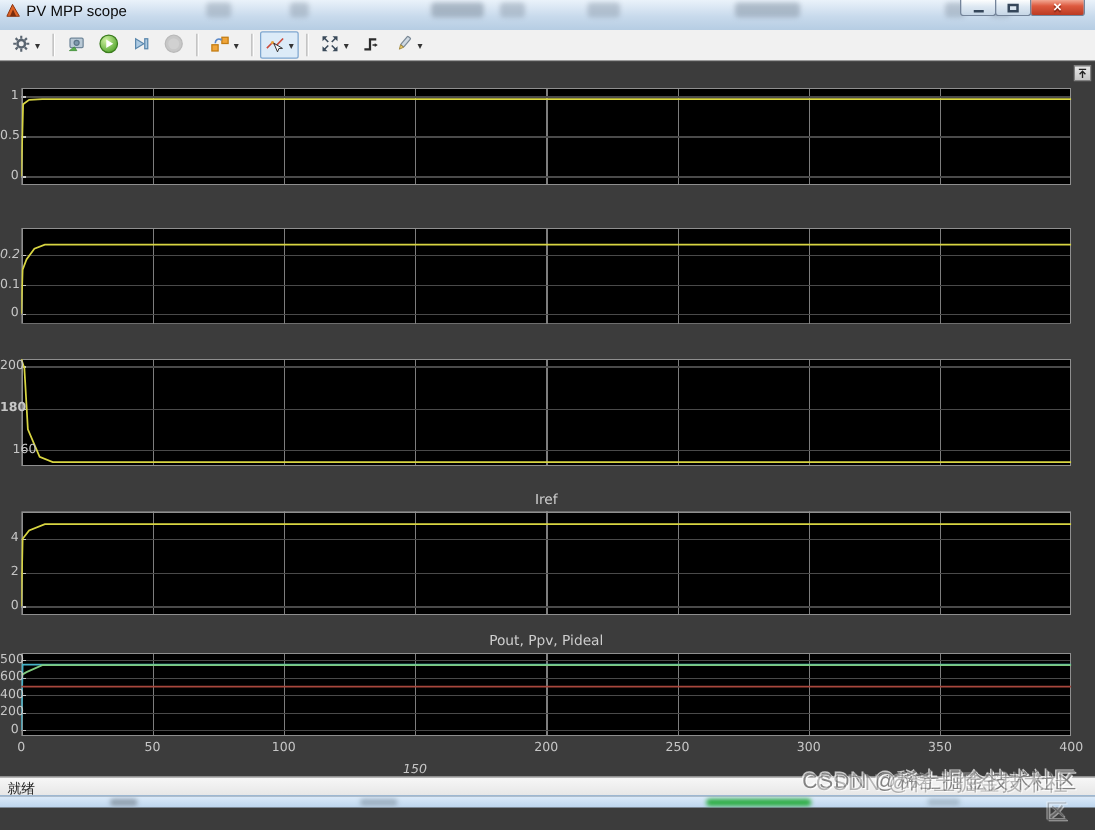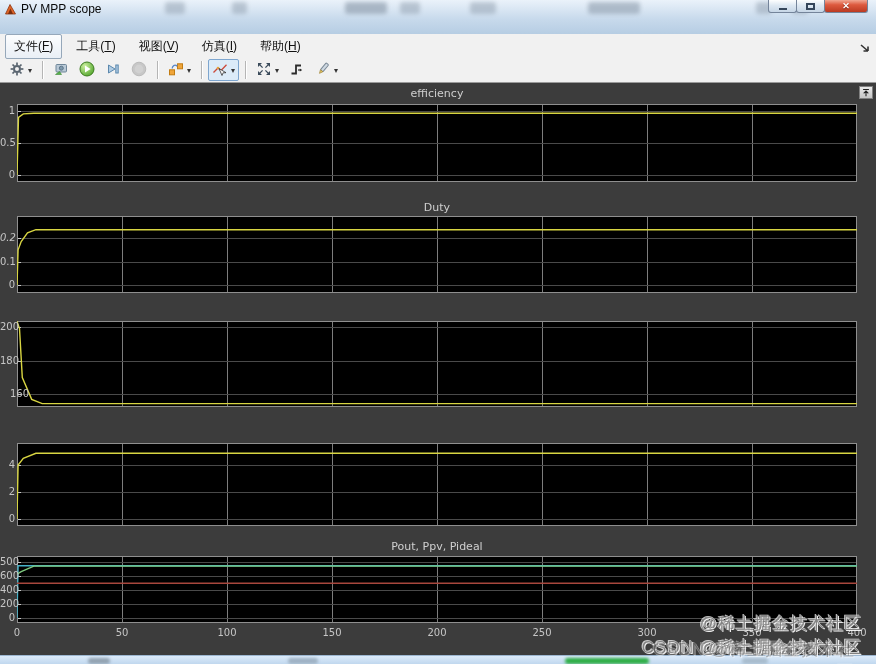--- a/index.html
+++ b/index.html
@@ -1,20 +1,20 @@
 <!DOCTYPE html>
 <html><head>
 <meta charset="utf-8">
 <style>
   * { box-sizing: border-box; margin: 0; padding: 0; }
   body { font-family: "Liberation Sans", sans-serif; background:#888; }
   .win { position:relative; width:876px; height:664px; background:#3c3c3c; overflow:hidden; }
 
   
-  .titlebar { position:relative; height:34px; background:linear-gradient(#eaf2fa,#c8daec 55%,#b6cde3); overflow:hidden; }
+  .titlebar { position:relative; height:24px; background:linear-gradient(#eaf2fa,#c8daec 55%,#b6cde3); overflow:hidden; }
   .tb-blob { position:absolute; top:2px; height:12px; border-radius:3px; background:#8796a6; opacity:.45; filter:blur(2px); }
   .app-icon { position:absolute; left:4px; top:2px; width:13px; height:13px; }
   .tb-title { position:absolute; left:21px; top:2px; font-size:12px; color:#0a0a0a; }
   .win-controls { position:absolute; right:8px; top:0; display:flex; }
   .wc-btn { height:13px; border:1px solid #74849a; border-top:none; border-radius:0 0 3px 3px; display:flex; align-items:center; justify-content:center; margin-left:-1px; }
   .wc-min, .wc-max { width:29px; background:linear-gradient(#fdfefe,#dde8f2 45%,#c6d6e6); }
   .wc-close { width:44px; background:linear-gradient(#f2a893,#dd5a3f 40%,#bb3a22); color:#fff; font-size:9px; font-weight:bold; text-shadow:0 1px 1px #7a1d0c; }
   .glyph-min { width:8px; height:2px; background:#35465a; margin-top:5px; }
   .glyph-max { width:9px; height:7px; border:2px solid #35465a; }
 
@@ -79,32 +79,20 @@
         </button>
         <button class="wc-btn wc-max">
           <span class="glyph-max"></span>
         </button>
         <button class="wc-btn wc-close">
           <span>✕</span>
         </button>
       </div>
   </div>
 
-  <div class="menubar">
-    <span class="menu-overflow">
-      <svg viewBox="0 0 12 12" width="12" height="12">
-        <path d="M2 3 L9 9 M9 9 L9 4.5 M9 9 L4.5 9" stroke="#333" stroke-width="1.6" fill="none"></path>
-      </svg>
-    </span>
-  <button class="menu-item focused">文件(<u>F</u>)</button>
-      <button class="menu-item">工具(<u>T</u>)</button>
-      <button class="menu-item">视图(<u>V</u>)</button>
-      <button class="menu-item">仿真(<u>I</u>)</button>
-      <button class="menu-item">帮助(<u>H</u>)</button>
-    </div>
 
   <div class="toolbar">
       <button class="tbtn">
         <span><svg viewBox="0 0 16 16" width="16" height="16">
             <circle cx="8" cy="8" r="3" fill="none" stroke="#5a6570" stroke-width="2"></circle>
             <g stroke="#5a6570" stroke-width="1.7">
               <line x1="8" y1="1.6" x2="8" y2="4"></line>
               <line x1="8" y1="12" x2="8" y2="14.4"></line>
               <line x1="1.6" y1="8" x2="4" y2="8"></line>
               <line x1="12" y1="8" x2="14.4" y2="8"></line>
@@ -202,21 +190,20 @@
         <span class="caret">▾</span>
       </button>
     </div>
 
   <div class="scope">
     <button class="pin-btn">
       <svg viewBox="0 0 12 12" width="10" height="10">
         <path d="M6 10 V4 M3.2 6.4 L6 3.6 L8.8 6.4 M2.5 1.8 H9.5" stroke="#222" stroke-width="1.3" fill="none"></path>
       </svg>
     </button>
-  <div class="plot-title" style="top: 4px;">efficiency</div>
       <svg class="plot" width="840" height="78" style="top:21px" shape-rendering="crispEdges">
         <rect width="840" height="78" fill="#000"></rect>
         <line x1="105.5" y1="0" x2="105.5" y2="78" stroke="#7d7d7d"></line>
         <line x1="210.5" y1="0" x2="210.5" y2="78" stroke="#7d7d7d"></line>
         <line x1="315.5" y1="0" x2="315.5" y2="78" stroke="#7d7d7d"></line>
         <line x1="420.5" y1="0" x2="420.5" y2="78" stroke="#7d7d7d"></line>
         <line x1="525.5" y1="0" x2="525.5" y2="78" stroke="#7d7d7d"></line>
         <line x1="630.5" y1="0" x2="630.5" y2="78" stroke="#7d7d7d"></line>
         <line x1="735.5" y1="0" x2="735.5" y2="78" stroke="#7d7d7d"></line>
         <line x1="0" y1="71.5" x2="840" y2="71.5" stroke="#4a4a4a"></line>
@@ -224,21 +211,20 @@
         <line x1="0" y1="39.5" x2="840" y2="39.5" stroke="#4a4a4a"></line>
         <line x1="0" y1="39.5" x2="4" y2="39.5" stroke="#c8c8c8"></line>
         <line x1="0" y1="7.5" x2="840" y2="7.5" stroke="#4a4a4a"></line>
         <line x1="0" y1="7.5" x2="4" y2="7.5" stroke="#c8c8c8"></line>
         <rect x="0.5" y="0.5" width="839" height="77" fill="none" stroke="#8f8f8f"></rect>
         <polyline points="0.0,71.0 1.5,13.4 6.3,9.9 16.8,9.3 840.0,9.3" fill="none" stroke="#d8d542" stroke-width="1.4" shape-rendering="auto"></polyline>
       </svg>
       <div class="ytick" style="top: 85.9672px;">0</div>
       <div class="ytick" style="top: 54px; text-align: center;">0.5</div>
       <div class="ytick" style="top: 22.0328px;">1</div>
-      <div class="plot-title" style="top: 118px;">Duty</div>
       <svg class="plot" width="840" height="77" style="top:133px" shape-rendering="crispEdges">
         <rect width="840" height="77" fill="#000"></rect>
         <line x1="105.5" y1="0" x2="105.5" y2="77" stroke="#7d7d7d"></line>
         <line x1="210.5" y1="0" x2="210.5" y2="77" stroke="#7d7d7d"></line>
         <line x1="315.5" y1="0" x2="315.5" y2="77" stroke="#7d7d7d"></line>
         <line x1="420.5" y1="0" x2="420.5" y2="77" stroke="#7d7d7d"></line>
         <line x1="525.5" y1="0" x2="525.5" y2="77" stroke="#7d7d7d"></line>
         <line x1="630.5" y1="0" x2="630.5" y2="77" stroke="#7d7d7d"></line>
         <line x1="735.5" y1="0" x2="735.5" y2="77" stroke="#7d7d7d"></line>
         <line x1="0" y1="69.5" x2="840" y2="69.5" stroke="#4a4a4a"></line>
@@ -265,22 +251,23 @@
         <line x1="0" y1="73.5" x2="840" y2="73.5" stroke="#4a4a4a"></line>
         <line x1="0" y1="73.5" x2="4" y2="73.5" stroke="#c8c8c8"></line>
         <line x1="0" y1="40.5" x2="840" y2="40.5" stroke="#4a4a4a"></line>
         <line x1="0" y1="40.5" x2="4" y2="40.5" stroke="#c8c8c8"></line>
         <line x1="0" y1="6.5" x2="840" y2="6.5" stroke="#4a4a4a"></line>
         <line x1="0" y1="6.5" x2="4" y2="6.5" stroke="#c8c8c8"></line>
         <rect x="0.5" y="0.5" width="839" height="85" fill="none" stroke="#8f8f8f"></rect>
         <polyline points="0.0,0.2 2.5,7.6 5.3,56.5 14.7,78.4 25.2,82.6 840.0,82.6" fill="none" stroke="#d8d542" stroke-width="1.4" shape-rendering="auto"></polyline>
       </svg>
       <div class="ytick" style="top: 305.353px; margin-left: 10px;">160</div>
-      <div class="ytick" style="top: 271.627px;">180</div>
+      <div class="ytick" style="top: 271.627px; font-weight: bold;">180</div>
       <div class="ytick" style="top: 237.902px;">200</div>
+      <div class="plot-title" style="top: 344px;">Iref</div>
       <svg class="plot" width="840" height="83" style="top:360px" shape-rendering="crispEdges">
         <rect width="840" height="83" fill="#000"></rect>
         <line x1="105.5" y1="0" x2="105.5" y2="83" stroke="#7d7d7d"></line>
         <line x1="210.5" y1="0" x2="210.5" y2="83" stroke="#7d7d7d"></line>
         <line x1="315.5" y1="0" x2="315.5" y2="83" stroke="#7d7d7d"></line>
         <line x1="420.5" y1="0" x2="420.5" y2="83" stroke="#7d7d7d"></line>
         <line x1="525.5" y1="0" x2="525.5" y2="83" stroke="#7d7d7d"></line>
         <line x1="630.5" y1="0" x2="630.5" y2="83" stroke="#7d7d7d"></line>
         <line x1="735.5" y1="0" x2="735.5" y2="83" stroke="#7d7d7d"></line>
         <line x1="0" y1="76.5" x2="840" y2="76.5" stroke="#4a4a4a"></line>
@@ -321,37 +308,39 @@
         <polyline points="0.0,27.2 840.0,27.2" fill="none" stroke="#a8473d" stroke-width="1.4" shape-rendering="auto"></polyline>
       </svg>
       <div class="ytick" style="top: 529.029px;">0</div>
       <div class="ytick" style="top: 515.027px;">200</div>
       <div class="ytick" style="top: 501.025px;">400</div>
       <div class="ytick" style="top: 487.023px;">600</div>
       <div class="ytick" style="top: 473.021px;">500</div>
       <div class="xtick" style="left: 0px; top: 544px;">0</div>
       <div class="xtick" style="left: 105px; top: 544px;">50</div>
       <div class="xtick" style="left: 210px; top: 544px;">100</div>
-      <div class="xtick" style="left: 315px; top: 544px;">150</div>
+      <div class="xtick" style="left: 315px; top: 561px; font-style: italic;">150</div>
       <div class="xtick" style="left: 420px; top: 544px;">200</div>
       <div class="xtick" style="left: 525px; top: 544px;">250</div>
       <div class="xtick" style="left: 630px; top: 544px;">300</div>
       <div class="xtick" style="left: 735px; top: 544px;">350</div>
       <div class="xtick" style="left: 840px; top: 544px;">400</div>
     </div>
 
+  <div class="statusbar">
+    <span>就绪</span>
+  </div>
 
   <div class="tasksliver">
     <div class="tblob" style="left:88px;width:22px;background:#93a3b2;"></div>
     <div class="tblob" style="left:288px;width:30px;background:#9fb2c4;"></div>
     <div class="tblob" style="left:565px;width:84px;background:#2fae46;"></div>
     <div class="tblob" style="left:742px;width:26px;background:#a8bccd;"></div>
   </div>
 
   <div class="watermark">
-    <div class="wm">@稀土掘金技术社区</div>
     <div class="wm2wrap">
       <div class="wm wm-ghost">CSDN @稀土掘金技术社区</div>
       <div class="wm">CSDN @稀土掘金技术社区</div>
     </div>
   </div>
 
 </div>
 
 </body></html>

